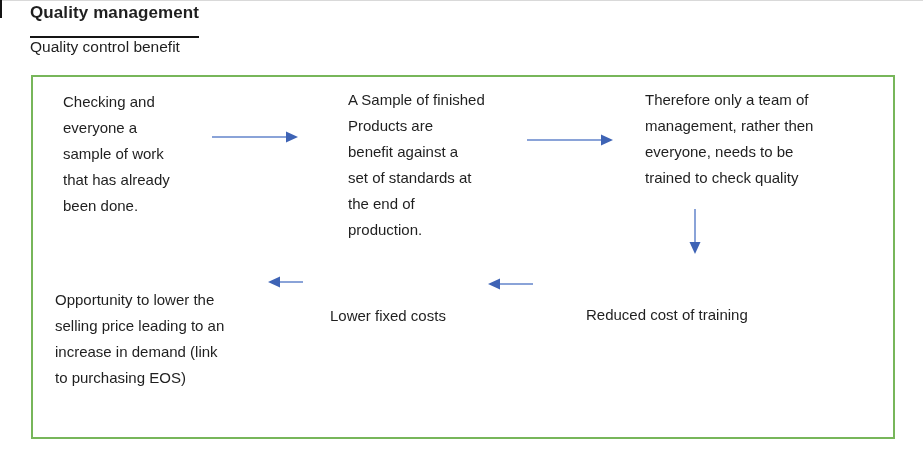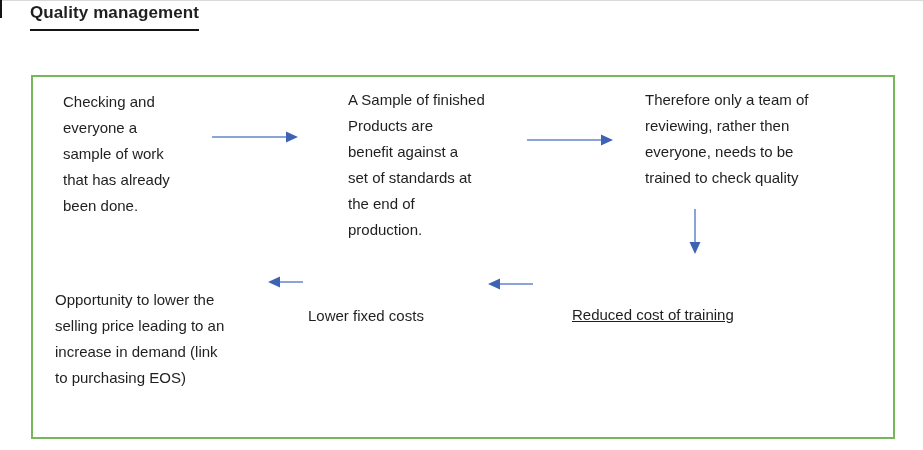--- a/index.html
+++ b/index.html
@@ -17,21 +17,21 @@
   }
   .left-edge-mark{
     position:absolute;left:0;top:0;width:2px;height:18px;
     background:#141414;
   }
   .title{
     position:absolute;left:30px;top:3px;
     margin:0;
     font-size:17px;font-weight:bold;
     border-bottom:2px solid #151515;
-    padding-bottom:6px;
+    padding-bottom:13px;
     letter-spacing:0.1px;
   }
   .subtitle{
     position:absolute;left:30px;top:38px;
     font-size:15.5px;
   }
   .flow-box{
     position:absolute;left:31px;top:75px;
     width:860px;height:360px;
     border:2px solid #77b65a;
@@ -41,54 +41,55 @@
     position:absolute;
     font-size:15px;
     line-height:26px;
     white-space:pre-line;
     color:#1f1f1f;
   }
   .n-checking{left:63px;top:89px;}
   .n-sample{left:348px;top:87px;}
   .n-team{left:645px;top:87px;}
   .n-opportunity{left:55px;top:287px;}
-  .n-lower-fixed{left:308px;top:303px;}
-  .n-reduced{left:572px;top:302px;text-decoration:underline;}
+  .n-lower-fixed{left:330px;top:303px;}
+  .n-reduced{left:586px;top:302px;}
   .arrow{position:absolute;display:block;}
   .a-r1{left:212px;top:131px;}
   .a-r2{left:527px;top:134px;}
   .a-d1{left:689px;top:209px;}
   .a-l1{left:268px;top:276px;}
   .a-l2{left:488px;top:278px;}
 </style>
 </head>
 <body>
 
 <div class="canvas">
 
   <div class="top-edge-line"></div>
   <div class="left-edge-mark"></div>
 
   <h1 class="title">Quality management</h1>
+  <div class="subtitle">Quality control benefit</div>
 
   <div class="flow-box"></div>
 
   <div class="node n-checking">Checking and
 everyone a
 sample of work
 that has already
 been done.</div>
   <div class="node n-sample">A Sample of finished
 Products are
 benefit against a
 set of standards at
 the end of
 production.</div>
   <div class="node n-team">Therefore only a team of
-reviewing, rather then
+management, rather then
 everyone, needs to be
 trained to check quality</div>
   <div class="node n-opportunity">Opportunity to lower the
 selling price leading to an
 increase in demand (link
 to purchasing EOS)</div>
   <div class="node n-lower-fixed">Lower fixed costs</div>
   <div class="node n-reduced">Reduced cost of training</div>
 
   <svg class="arrow a-r1" width="86" height="12" viewBox="0 0 86 12">

